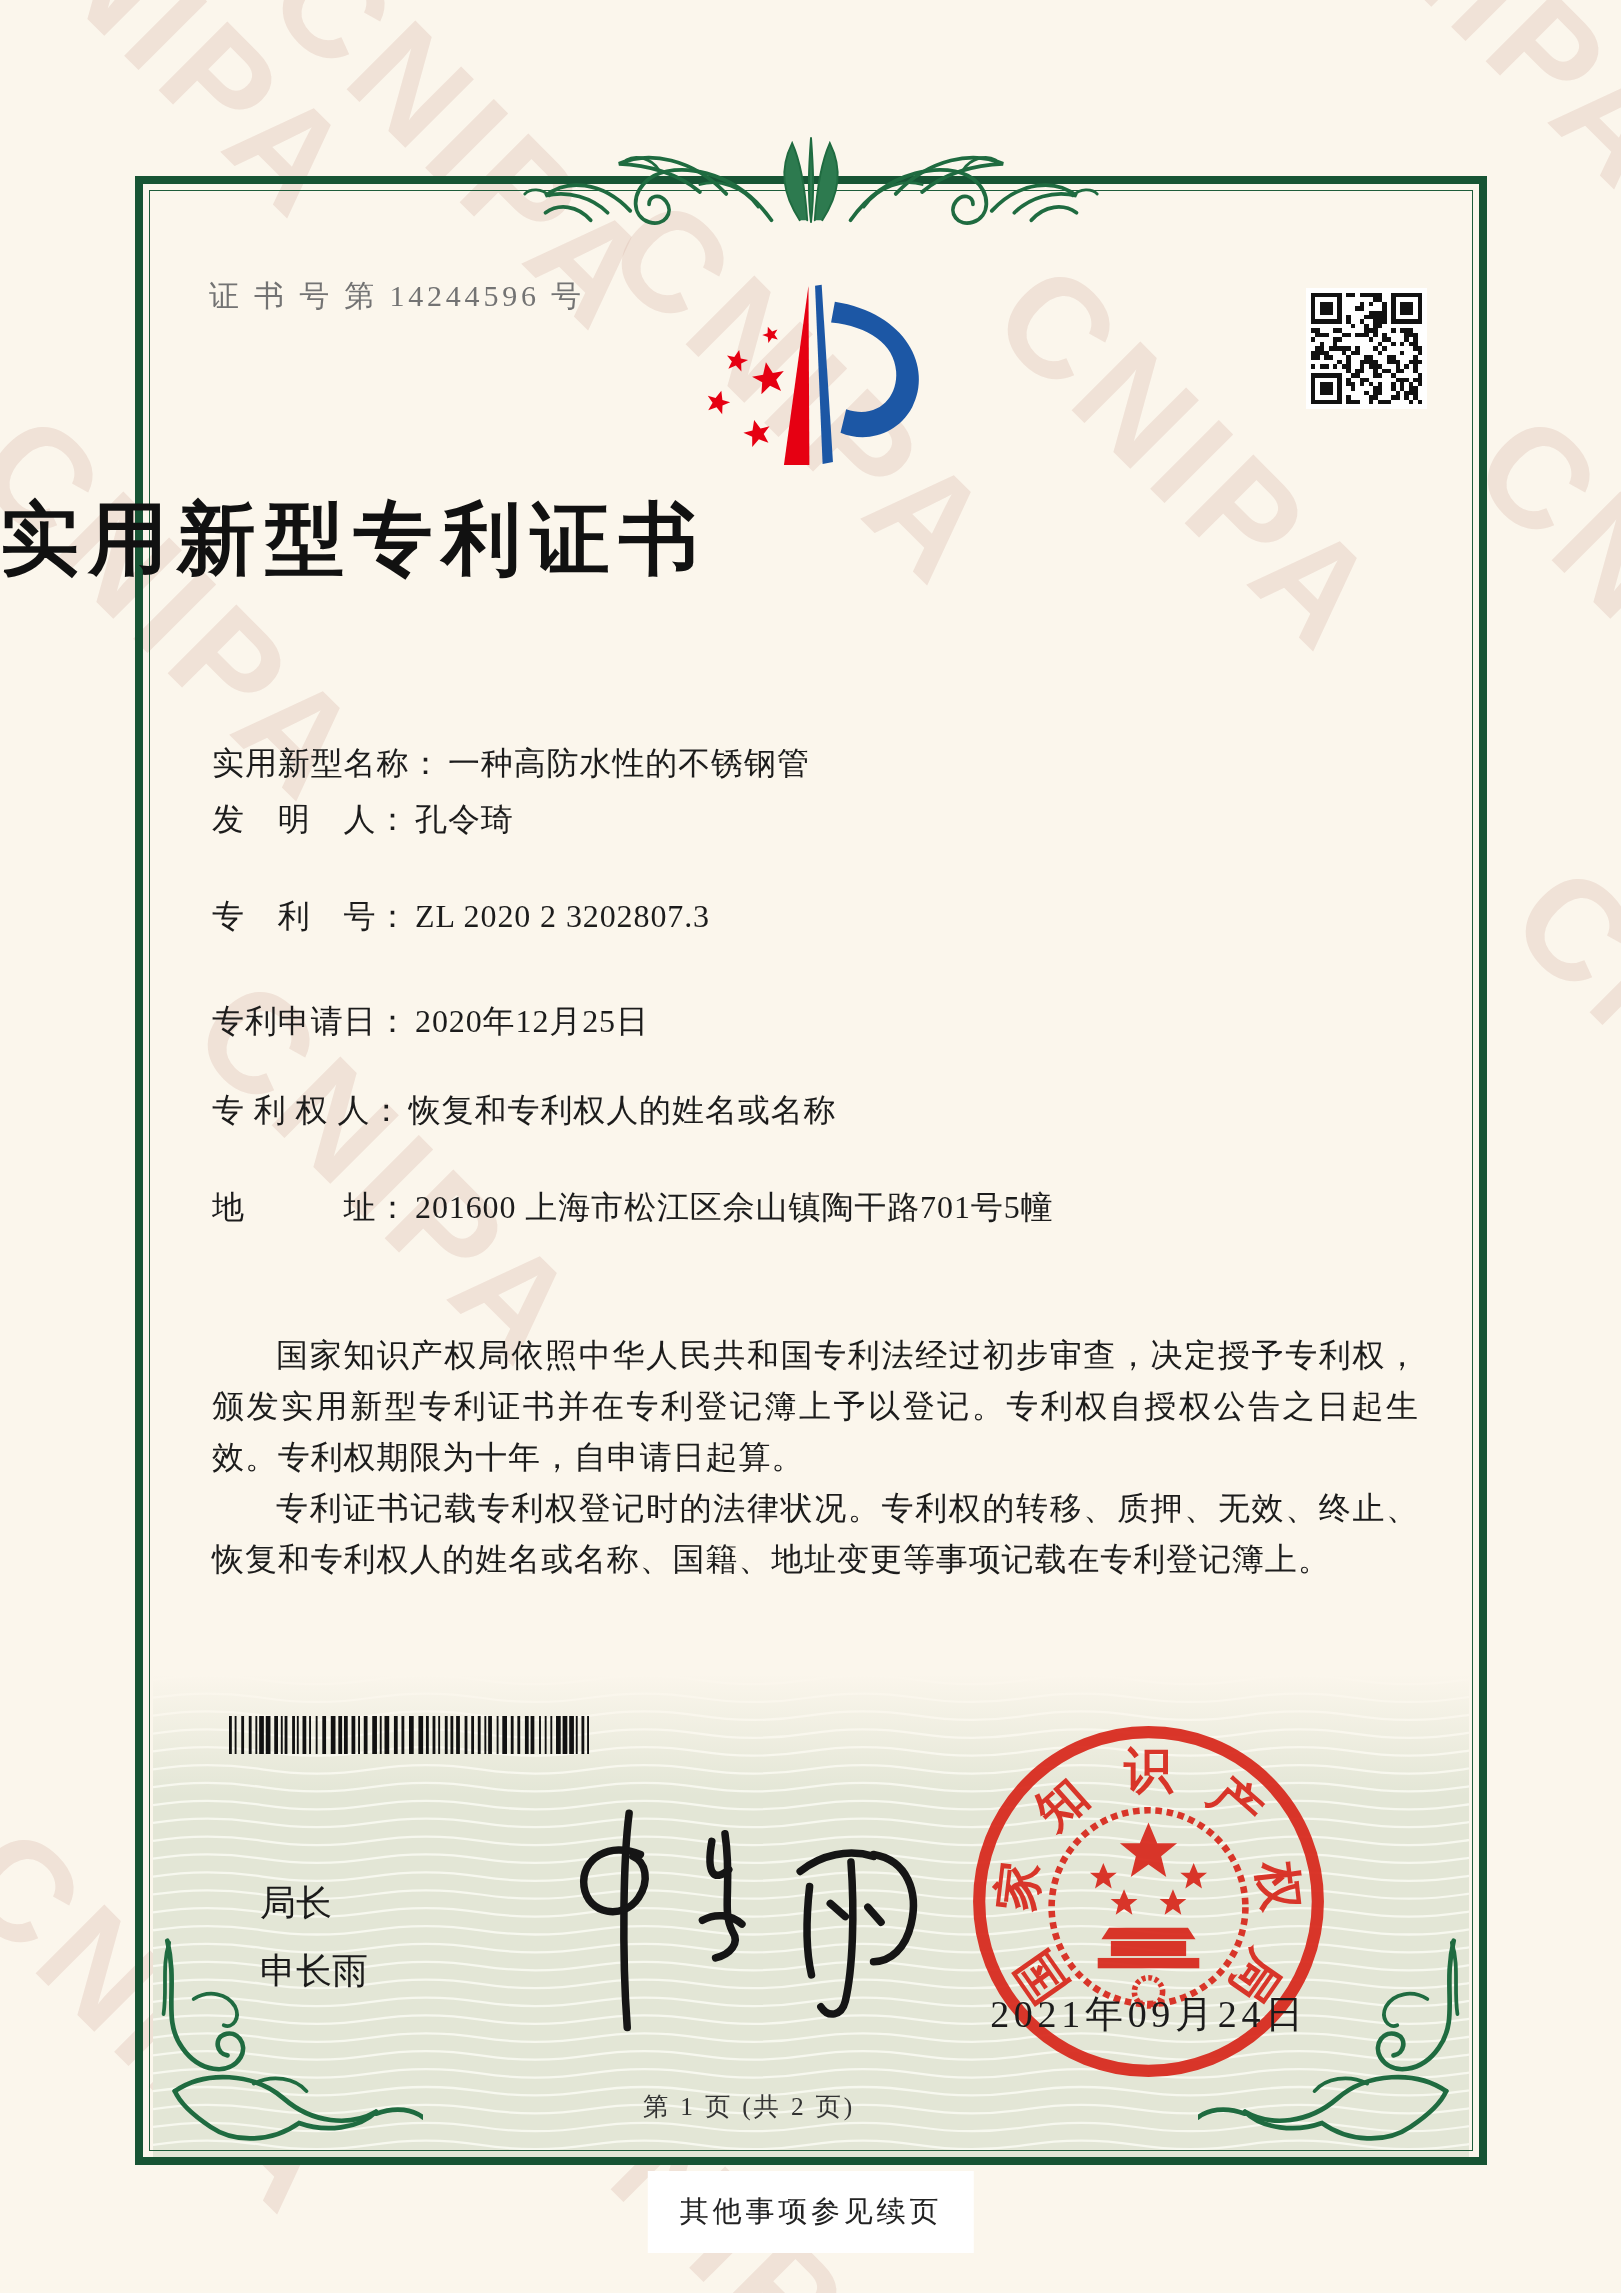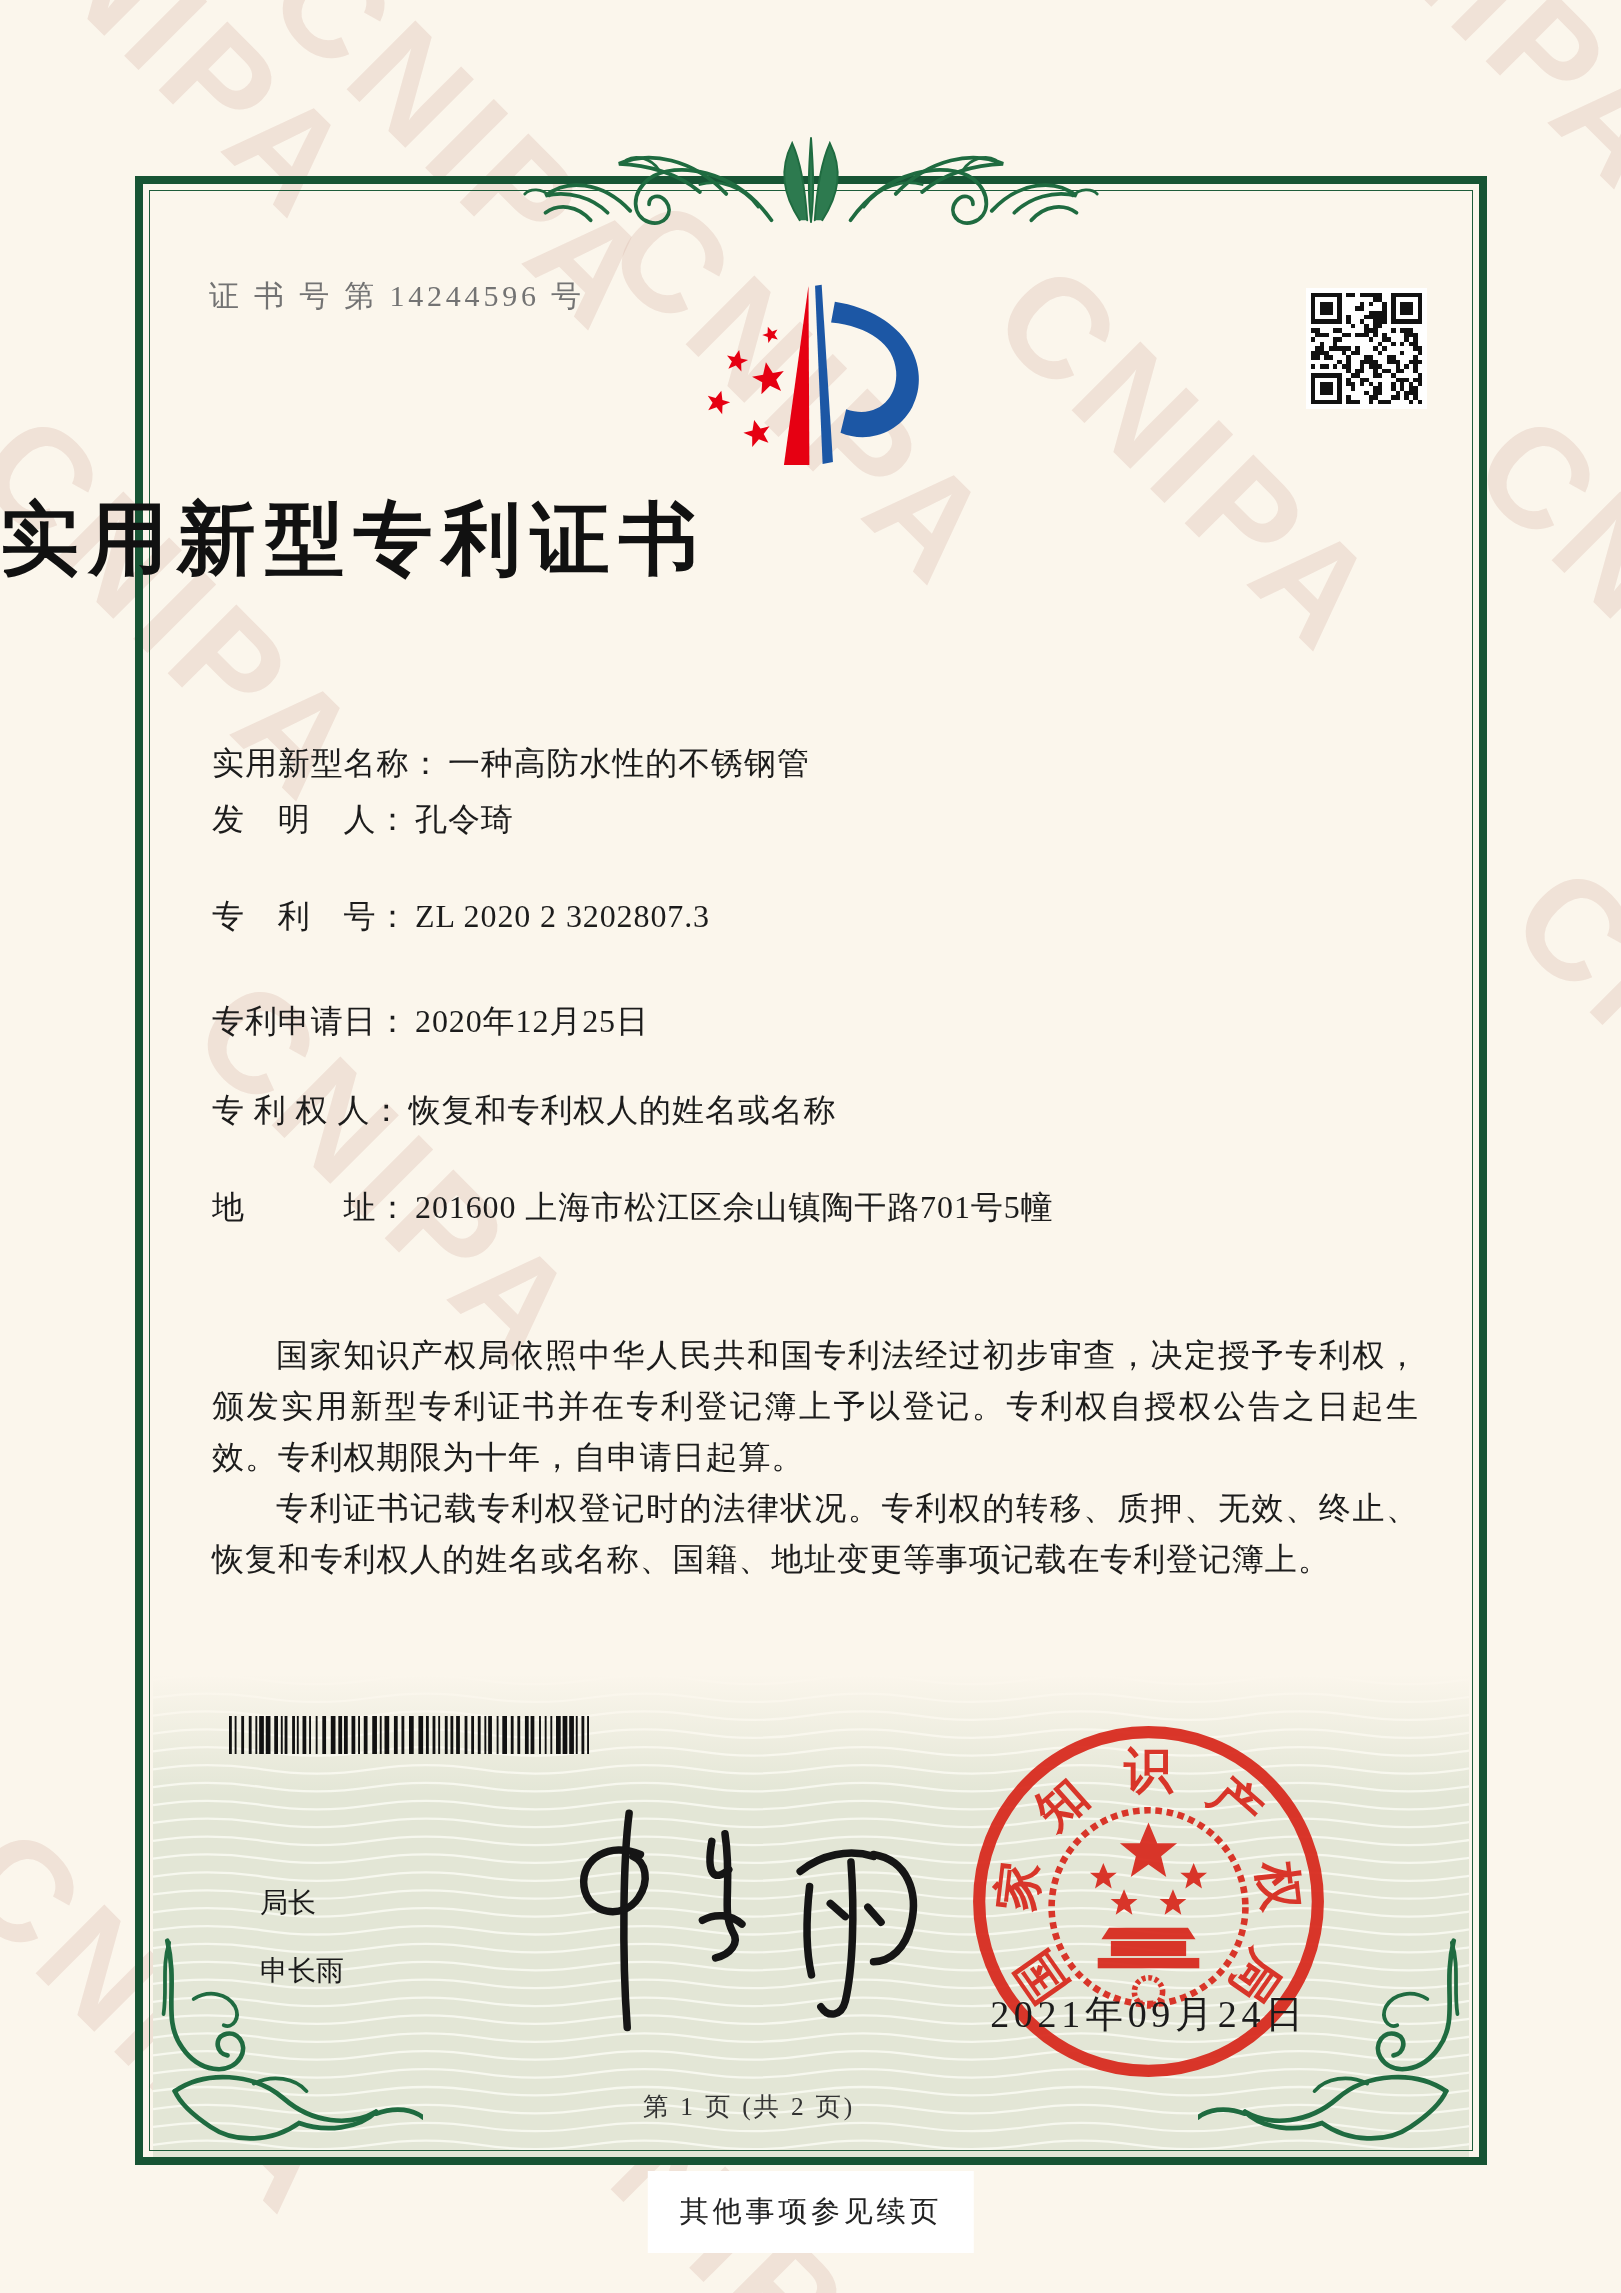--- a/index.html
+++ b/index.html
@@ -35,21 +35,21 @@
   .grant-second{margin-left:139px;}
 
   
   .paras{position:absolute;left:212px;top:1330px;width:1207px;font-size:32px;
          line-height:51px;text-align:justify;letter-spacing:0.9px;}
   .paras p{margin:0;text-indent:2em;}
 
   
   .barcode{position:absolute;left:229px;top:1716px;width:360px;height:38px;}
   .issuer{position:absolute;left:260px;top:1869px;font-family:"Liberation Sans","DejaVu Sans",sans-serif;
-          font-size:28px;color:#1a1a1a;line-height:68px;}
+          font-size:36px;color:#1a1a1a;line-height:68px;}
   .signature{position:absolute;left:527px;top:1800px;width:443px;height:235px;}
   .seal{position:absolute;left:966px;top:1719px;width:365px;height:365px;opacity:0.93;}
   .seal-date{position:absolute;left:970px;top:1989px;width:358px;text-align:center;
              font-size:38px;letter-spacing:4.7px;color:#1b1b1b;}
   .page-info{position:absolute;left:135px;top:2090px;width:1228px;text-align:center;
              font-size:25.4px;letter-spacing:2.8px;color:#333;}
   .cont-note-band{position:absolute;left:811px;top:2171px;transform:translateX(-50%);
                   background:#ffffff;padding:21px 32px;}
   .cont-note{font-size:29px;letter-spacing:3.8px;color:#222;}
 

